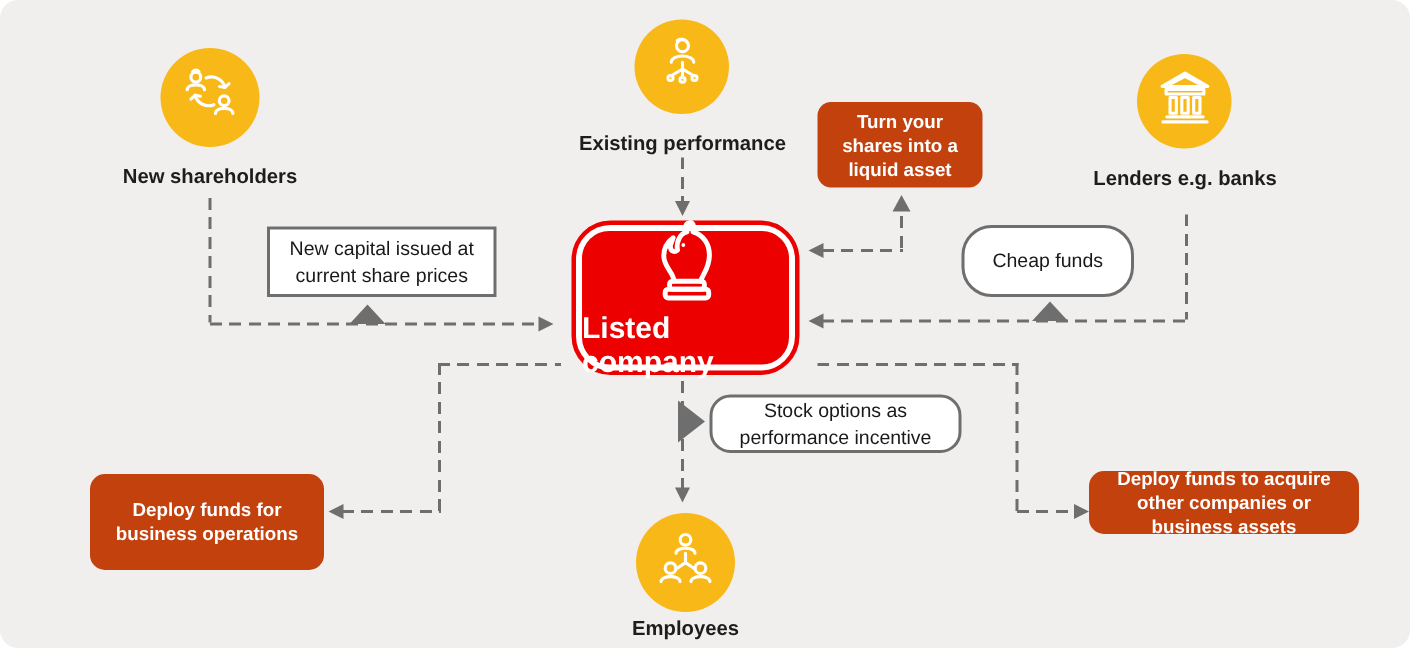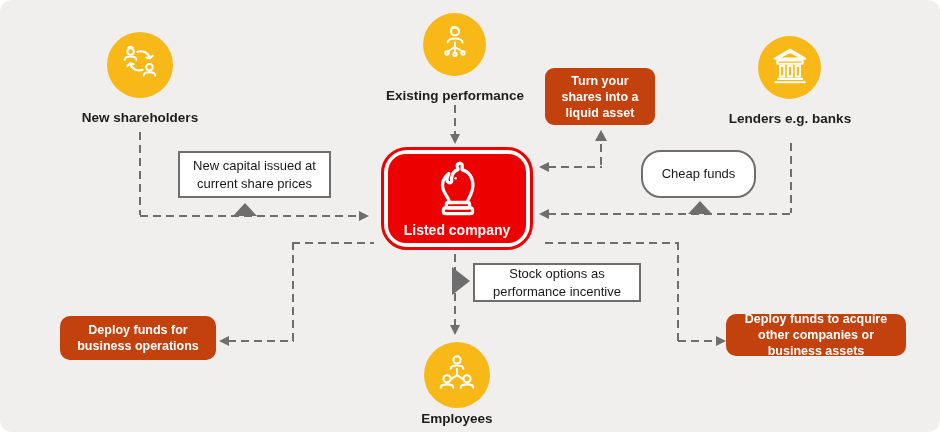--- a/index.html
+++ b/index.html
@@ -5,21 +5,21 @@
   html,body{margin:0;padding:0;background:#ffffff;font-family:"Liberation Sans",sans-serif;}
   .canvas{position:relative;width:940px;height:432px;background:#f0efed;border-radius:12px;overflow:hidden;}
 
   
   .circle{position:absolute;background:#f8b817;border-radius:50%;display:flex;align-items:center;justify-content:center;}
   .actor-label{position:absolute;width:200px;text-align:center;font-size:13.5px;font-weight:bold;color:#1d1d1b;}
 
   
   .center-outer{position:absolute;left:381px;top:147px;width:152px;height:103px;border:3px solid #ec0000;border-radius:26px;background:#ffffff;box-sizing:border-box;}
   .center-inner{position:absolute;left:4px;top:4px;right:4px;bottom:4px;background:#ec0000;border-radius:18px;display:flex;flex-direction:column;align-items:center;justify-content:center;}
-  .center-label{color:#ffffff;font-size:14px;font-weight:bold;margin-top:1px;}
+  .center-label{color:#ffffff;font-size:20px;font-weight:bold;margin-top:1px;}
 
   
   .graybox{position:absolute;border:2px solid #6e6e6e;background:#ffffff;box-sizing:border-box;display:flex;align-items:center;justify-content:center;text-align:center;font-size:13px;line-height:18px;color:#191919;padding:2px 6px;}
 
   
   .navybox{position:absolute;background:#c2410c;border-radius:10px;display:flex;align-items:center;justify-content:center;text-align:center;font-size:12.5px;line-height:16px;font-weight:bold;color:#ffffff;box-sizing:border-box;padding:4px 8px;}
 
   
   .dash-h{position:absolute;height:2px;background:repeating-linear-gradient(to right,#6e6e6e 0 8px,transparent 8px 13px);}
   .dash-v{position:absolute;width:2px;background:repeating-linear-gradient(to bottom,#6e6e6e 0 8px,transparent 8px 13px);}
@@ -111,24 +111,24 @@
           <rect x="17" y="45" width="24" height="5.5" rx="2"></rect>
           <rect x="14" y="50.5" width="30" height="6" rx="2"></rect>
         </svg>
       </span>
       <div class="center-label">Listed company</div>
     </div>
   </div>
 
   <div class="graybox" style="left:178px;top:151px;width:153px;height:47px;">New capital issued at current share prices</div>
   <div class="graybox" style="left:641px;top:150px;width:115px;height:48px;border-radius:20px;">Cheap funds</div>
-  <div class="graybox" style="left:473px;top:263px;width:168px;height:39px;">Stock options as performance incentive</div>
+  <div class="graybox" style="left:473px;top:263px;width:168px;height:39px;border-radius:14px;">Stock options as performance incentive</div>
 
   <div class="navybox" style="left:545px;top:68px;width:110px;height:57px;border-radius:9px;">Turn your shares into a liquid asset</div>
-  <div class="navybox" style="left:60px;top:316px;width:156px;height:44px;">Deploy funds for business operations</div>
+  <div class="navybox" style="left:60px;top:316px;width:156px;height:64px;">Deploy funds for business operations</div>
   <div class="navybox" style="left:726px;top:314px;width:180px;height:42px;">Deploy funds to acquire other companies or business assets</div>
 
   <div class="dash-v" style="left:139px;top:132px;height:83px;"></div>
   <div class="dash-h" style="left:140px;top:215px;width:219px;"></div>
   <div class="arr arr-r" style="left:359px;top:211px;"></div>
   <div class="arr ptr-up" style="left:233px;top:203px;"></div>
 
   <div class="dash-v" style="left:454px;top:105px;height:30px;"></div>
   <div class="arr arr-d" style="left:450px;top:134px;"></div>
 

